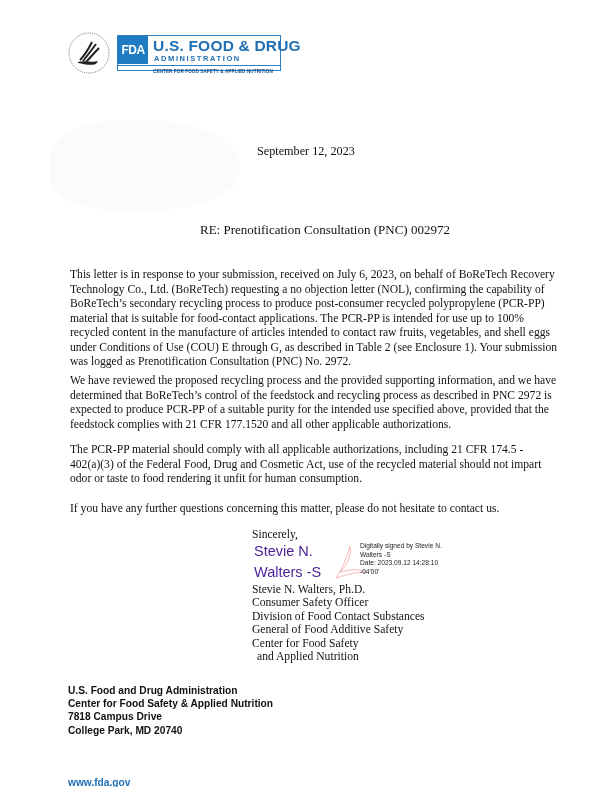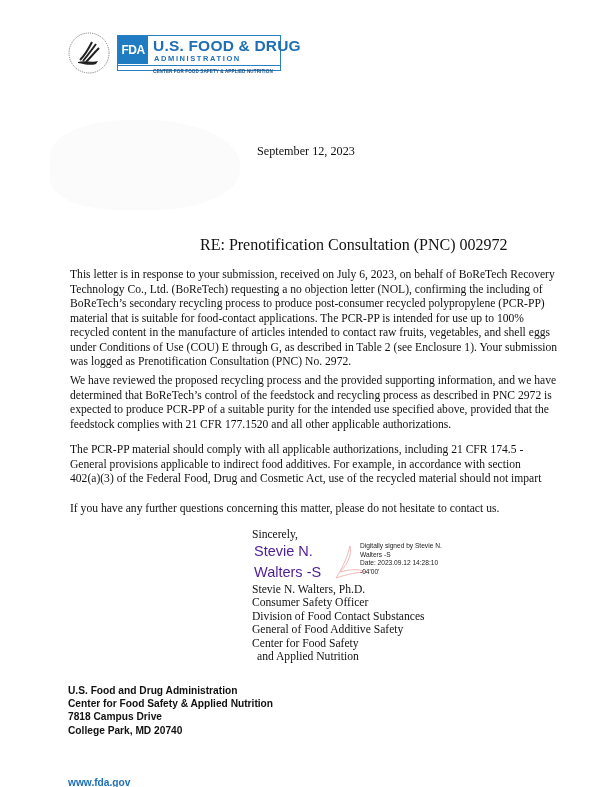--- a/index.html
+++ b/index.html
@@ -17,21 +17,21 @@
     .fda-title { position: absolute; left: 35px; top: 1px; font-family: "Liberation Sans", sans-serif; font-weight: bold;
       font-size: 15.5px; color: #1f6fb5; letter-spacing: 0.2px; white-space: nowrap; }
     .fda-admin { position: absolute; left: 36px; top: 18px; font-family: "Liberation Sans", sans-serif; font-weight: bold;
       font-size: 7.5px; color: #1f6fb5; letter-spacing: 1.6px; }
     .fda-center { position: absolute; left: 0; right: 0; top: 29px; height: 13px; border-top: 1px solid #2a7fc1;
       font-family: "Liberation Sans", sans-serif; font-weight: bold; font-size: 4.6px; color: #1a4f85; letter-spacing: 0.1px;
       line-height: 12px; padding-left: 35px; box-sizing: border-box; white-space: nowrap; }
 
     .date { left: 257px; top: 99px; font-size: 12.2px; margin-top: 45px; }
     .redaction { left: 50px; top: 120px; width: 190px; height: 90px; background: #fbfbfb; border-radius: 40% 50% 45% 35%; }
-    .re-line { left: 200px; top: 236px; font-size: 16px; }
+    .re-line { left: 200px; top: 222px; font-size: 13px; }
 
     .para { left: 70px; width: 520px; font-size: 11.6px; line-height: 14.5px; }
     .para .ln { display: block; white-space: nowrap; }
     .p1 { top: 268px; }
     .p2 { top: 374px; }
     .p3 { top: 443px; }
     .p4 { top: 502px; }
 
     .sig-block { left: 252px; top: 528px; font-size: 11.6px; }
     .sincerely { position: absolute; left: 0; top: 0; white-space: nowrap; text-align: center; }
@@ -68,39 +68,39 @@
 </div>
 
 <div class="abs date">September 12, 2023</div>
 
 <div class="abs redaction"></div>
 
 <div class="abs re-line">RE: Prenotification Consultation (PNC) 002972</div>
 
 <div class="abs para p1">
   <span class="ln">This letter is in response to your submission, received on July 6, 2023, on behalf of BoReTech Recovery</span>
-  <span class="ln">Technology Co., Ltd. (BoReTech) requesting a no objection letter (NOL), confirming the including of</span>
+  <span class="ln">Technology Co., Ltd. (BoReTech) requesting a no objection letter (NOL), confirming the capability of</span>
   <span class="ln">BoReTech’s secondary recycling process to produce post-consumer recycled polypropylene (PCR-PP)</span>
   <span class="ln">material that is suitable for food-contact applications. The PCR-PP is intended for use up to 100%</span>
   <span class="ln">recycled content in the manufacture of articles intended to contact raw fruits, vegetables, and shell eggs</span>
   <span class="ln">under Conditions of Use (COU) E through G, as described in Table 2 (see Enclosure 1). Your submission</span>
   <span class="ln">was logged as Prenotification Consultation (PNC) No. 2972.</span>
 </div>
 
 <div class="abs para p2">
   <span class="ln">We have reviewed the proposed recycling process and the provided supporting information, and we have</span>
   <span class="ln">determined that BoReTech’s control of the feedstock and recycling process as described in PNC 2972 is</span>
   <span class="ln">expected to produce PCR-PP of a suitable purity for the intended use specified above, provided that the</span>
   <span class="ln">feedstock complies with 21 CFR 177.1520 and all other applicable authorizations.</span>
 </div>
 
 <div class="abs para p3">
   <span class="ln">The PCR-PP material should comply with all applicable authorizations, including 21 CFR 174.5 -</span>
-  <span class="ln">General provisions applicable to indirect food additives. For example, in accordance with section</span>
   <span class="ln">402(a)(3) of the Federal Food, Drug and Cosmetic Act, use of the recycled material should not impart</span>
+  <span class="ln">odor or taste to food rendering it unfit for human consumption.</span>
 </div>
 
 <div class="abs para p4">
   <span class="ln">If you have any further questions concerning this matter, please do not hesitate to contact us.</span>
 </div>
 
 <div class="abs sig-block">
   <div class="sincerely">Sincerely,</div>
   <div class="sig-name">
     <div>Stevie N.</div>

